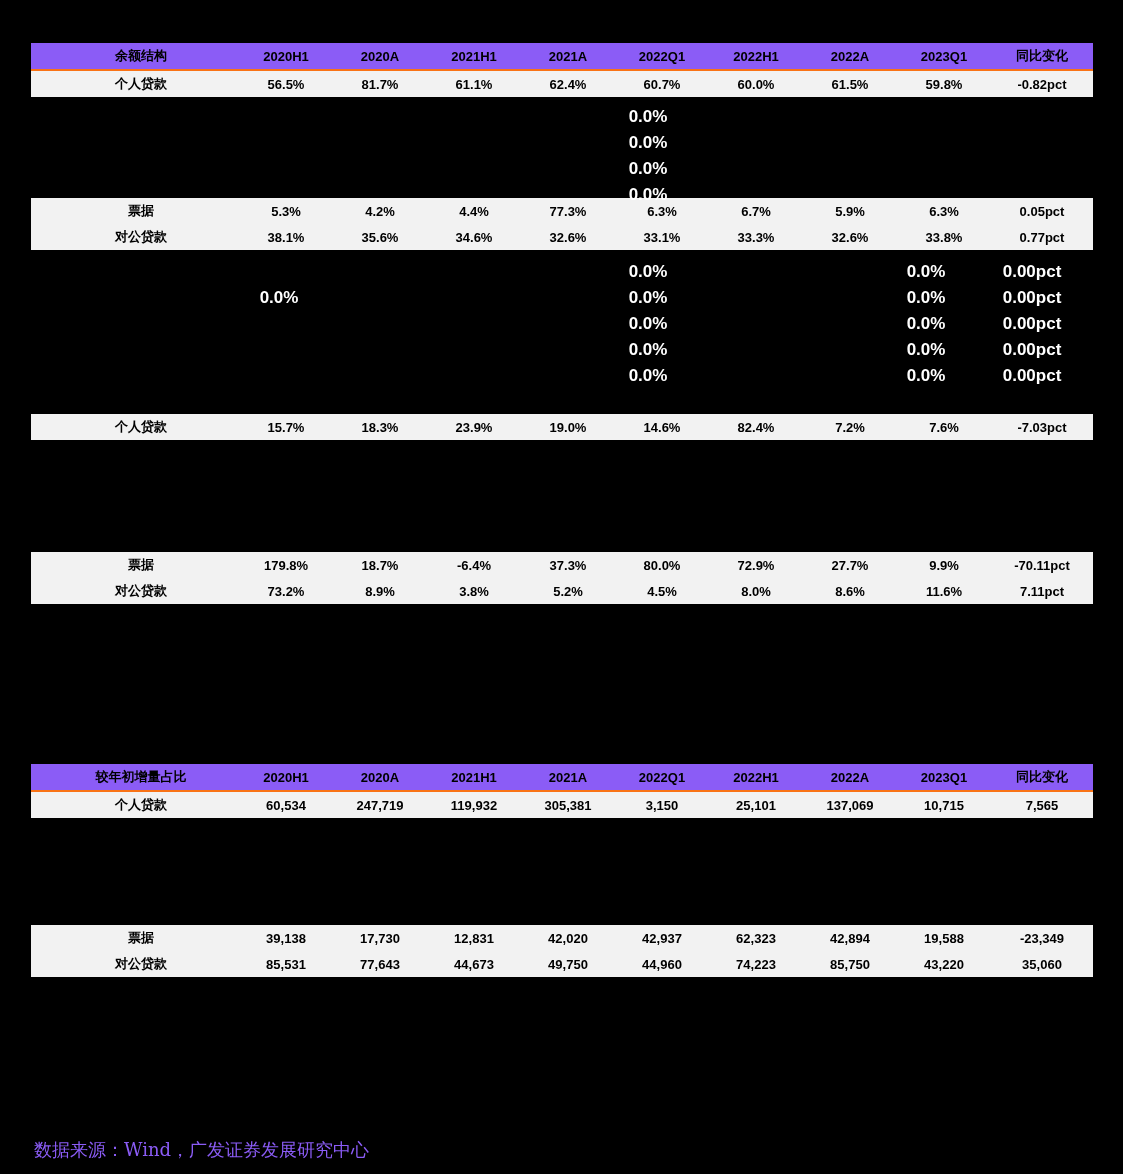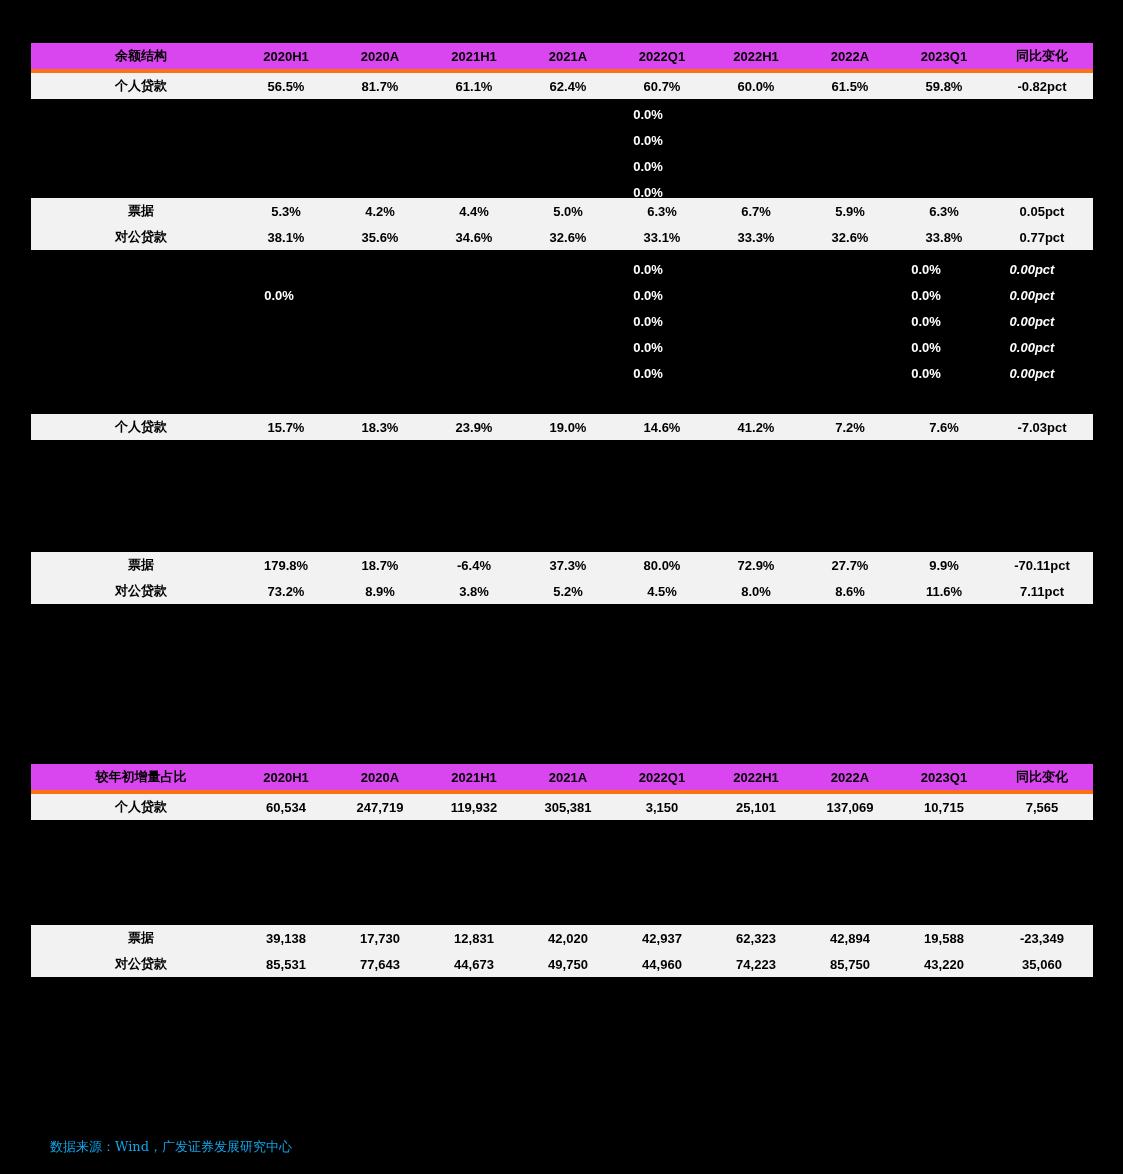--- a/index.html
+++ b/index.html
@@ -32,23 +32,23 @@
     padding: 0;
     margin: 0;
     height: 26px;
     font-size: 13px;
     font-weight: bold;
     text-align: center;
     vertical-align: middle;
     white-space: nowrap;
   }
   .hdr-row td {
-    background: #d946ef;
+    background: #8b5cf6;
     border-top: 1.5px solid #000000;
-    border-bottom: 4px solid #f97316;
+    border-bottom: 2px solid #f97316;
     font-size: 13px;
     font-weight: bold;
   }
   .data-row td {
     background: #f2f2f2;
   }
   .label-cell {
     text-align: left;
     padding-left: 12px !important;
     font-family: "DejaVu Sans", sans-serif;
@@ -60,35 +60,35 @@
   .bottom-line td {
     border-bottom: 1.5px solid #000000;
   }
   .c-label { width: 208px; }
   .c-num { width: 94px; }
   .c-last { width: 102px; }
 
   
   .float-num {
     position: absolute;
-    font-size: 13px;
+    font-size: 17px;
     font-weight: bold;
     color: #ffffff;
     text-align: center;
     width: 94px;
   }
-  .float-num.wide { width: 102px; font-style: italic; }
+  .float-num.wide { width: 102px; }
 
   .source {
     position: absolute;
-    left: 50px;
+    left: 34px;
     top: 1138px;
     font-family: "DejaVu Serif", serif;
-    font-size: 13px;
-    color: #0ea5e9;
+    font-size: 18px;
+    color: #8b5cf6;
     white-space: nowrap;
   }
 </style>
 </head>
 <body>
 
 <div class="page">
 
   <table class="tbl" style="top:42px;">
     <colgroup>
@@ -143,21 +143,21 @@
         <col class="c-num">
         <col class="c-num">
         <col class="c-last">
     </colgroup>
     <tbody>
       <tr class="data-row">
         <td class="label-cell">票据</td>
         <td>5.3%</td>
         <td>4.2%</td>
         <td>4.4%</td>
-        <td>5.0%</td>
+        <td>77.3%</td>
         <td>6.3%</td>
         <td>6.7%</td>
         <td>5.9%</td>
         <td>6.3%</td>
         <td>0.05pct</td>
       </tr>
       <tr class="data-row bottom-line">
         <td class="label-cell">对公贷款</td>
         <td>38.1%</td>
         <td>35.6%</td>
@@ -186,21 +186,21 @@
         <col class="c-last">
     </colgroup>
     <tbody>
       <tr class="data-row">
         <td class="label-cell">个人贷款</td>
         <td>15.7%</td>
         <td>18.3%</td>
         <td>23.9%</td>
         <td>19.0%</td>
         <td>14.6%</td>
-        <td>41.2%</td>
+        <td>82.4%</td>
         <td>7.2%</td>
         <td>7.6%</td>
         <td>-7.03pct</td>
       </tr>
     </tbody>
   </table>
 
   <table class="tbl" style="top:552px;">
     <colgroup>
       <col class="c-label">

